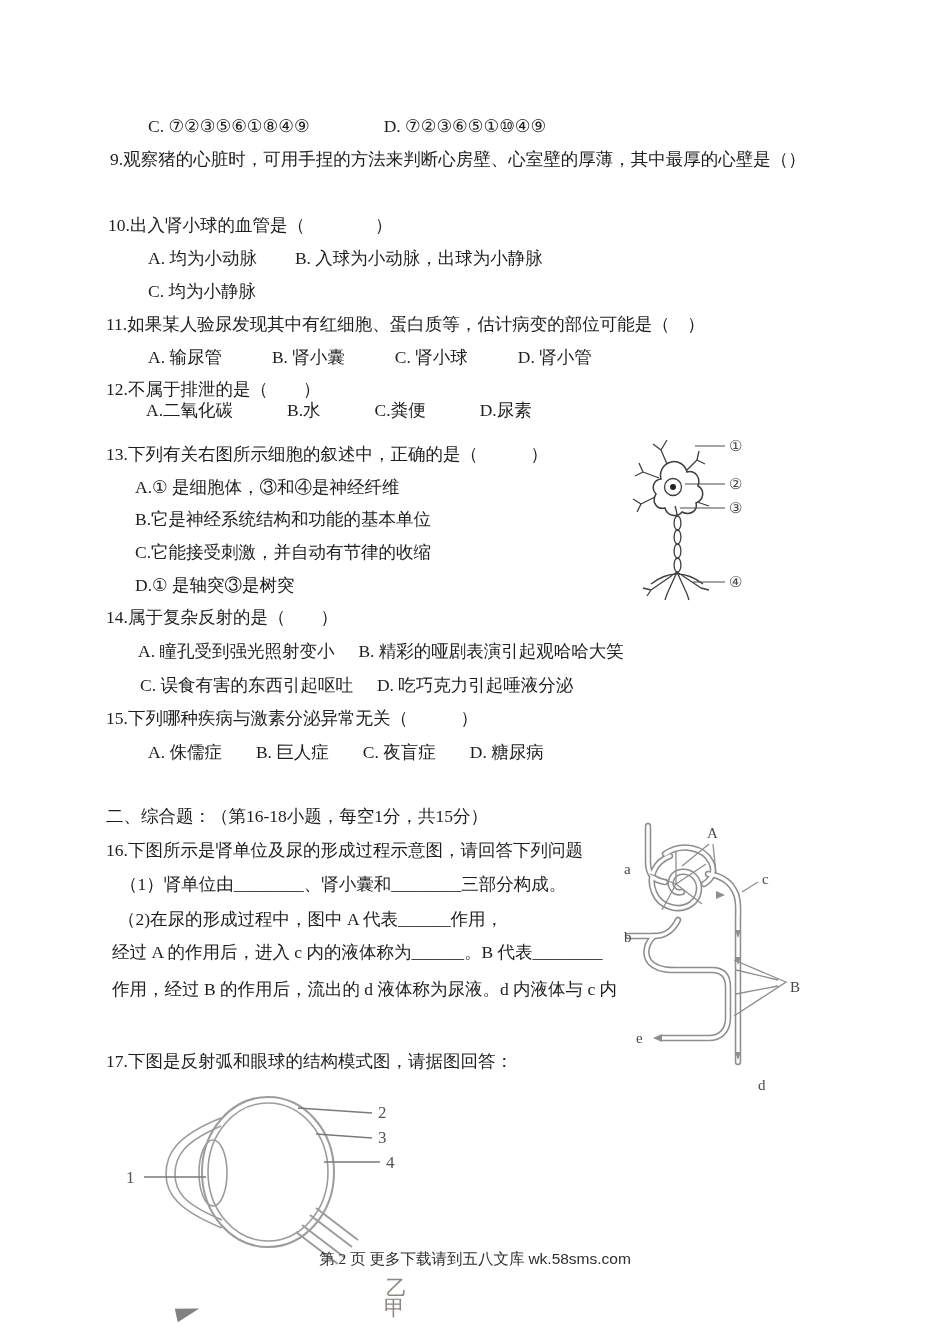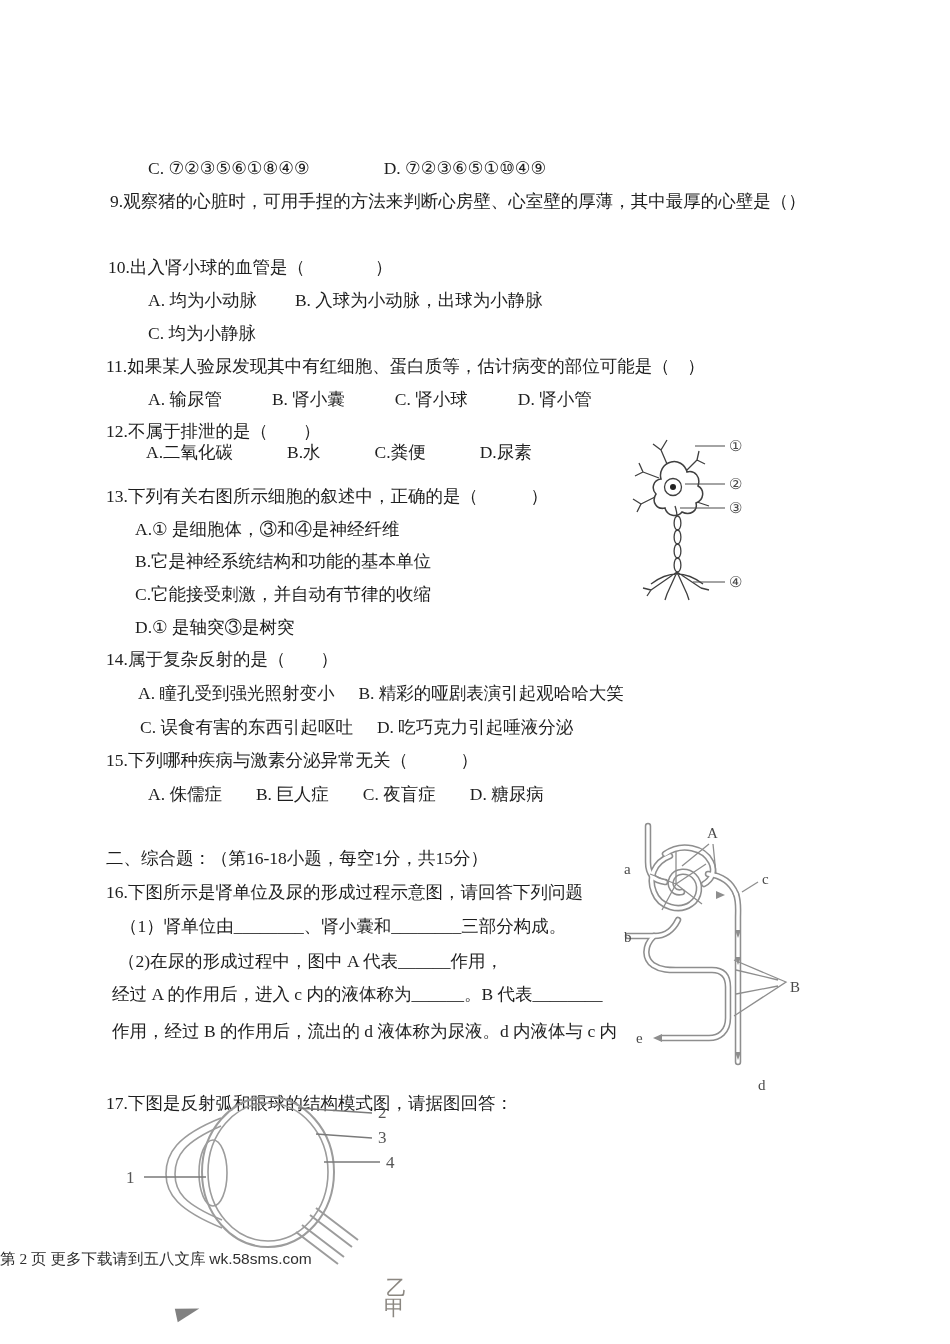--- a/index.html
+++ b/index.html
@@ -1,38 +1,38 @@
 <!DOCTYPE html>
 <html><head>
 <meta charset="utf-8">
 <style>
   html,body{margin:0;padding:0;background:#ffffff;}
   .page{position:relative;width:950px;height:1344px;background:#ffffff;overflow:hidden;
         font-family:"Liberation Serif","DejaVu Serif",serif;color:#1e1e1e;}
-  .ln{position:absolute;white-space:nowrap;font-size:17.5px;line-height:21px;margin-top:42px;}
+  .ln{position:absolute;white-space:nowrap;font-size:17.5px;line-height:21px;}
   .opts{display:flex;}
   .diagram{position:absolute;}
   svg{overflow:visible;}
   svg path, svg ellipse{fill:none;}
   .tO{stroke:#8e8e8e;stroke-width:6.5;fill:none;stroke-linecap:round;stroke-linejoin:round;}
   .tI{stroke:#ffffff;stroke-width:3.4;fill:none;stroke-linecap:round;stroke-linejoin:round;}
   .thin{stroke:#8e8e8e;stroke-width:1.3;fill:none;}
   .nstroke{stroke:#3f3f3f;stroke-width:1.5;fill:#ffffff;}
   .nthin{stroke:#3f3f3f;stroke-width:1.3;fill:none;}
   .nlead{stroke:#4a4a4a;stroke-width:1.1;fill:none;}
   .eO{stroke:#9c9c9c;stroke-width:2;fill:none;}
   .eL{stroke:#9c9c9c;stroke-width:1.6;fill:none;}
   .elead{stroke:#7a7a7a;stroke-width:1.3;fill:none;}
   .lbl{font-family:"Liberation Serif","DejaVu Serif",serif;fill:#4a4a4a;font-size:15px;}
   .lblBig{font-family:"Liberation Serif","DejaVu Serif",serif;fill:#555555;font-size:17px;}
   .ghost{position:absolute;color:#8b8781;font-size:21px;line-height:21px;}
   .corner-mark{position:absolute;left:176px;top:1306px;width:0;height:0;
       border-left:24px solid #6b6b6b;border-top:5px solid transparent;border-bottom:9px solid transparent;
       transform:rotate(-12deg);opacity:.85;}
-  .footer{position:absolute;left:0;top:1249px;width:950px;text-align:left;font-size:15.5px;color:#2e2e2e;}
+  .footer{position:absolute;left:0;top:1249px;width:950px;text-align:center;font-size:15.5px;color:#2e2e2e;}
   .footer .url{font-family:"Liberation Sans","DejaVu Sans",sans-serif;}
 </style>
 </head>
 <body>
 
 <div class="page">
 
   <div class="ln opts" style="left:148px;top:116px;gap:74px">
     <span>C. ⑦②③⑤⑥①⑧④⑨</span>
     <span>D. ⑦②③⑥⑤①⑩④⑨</span>

